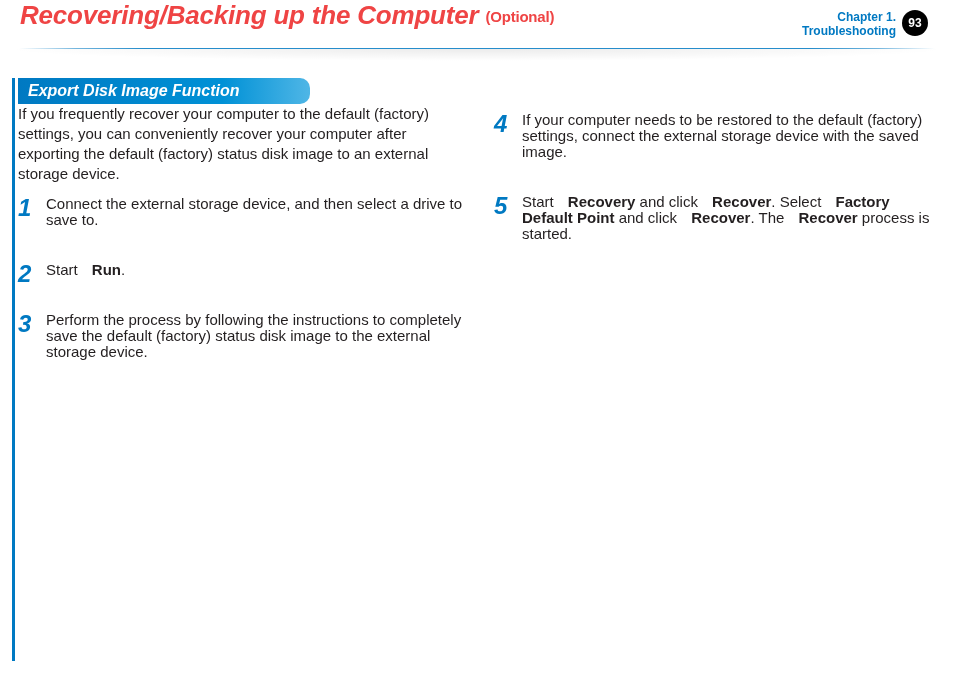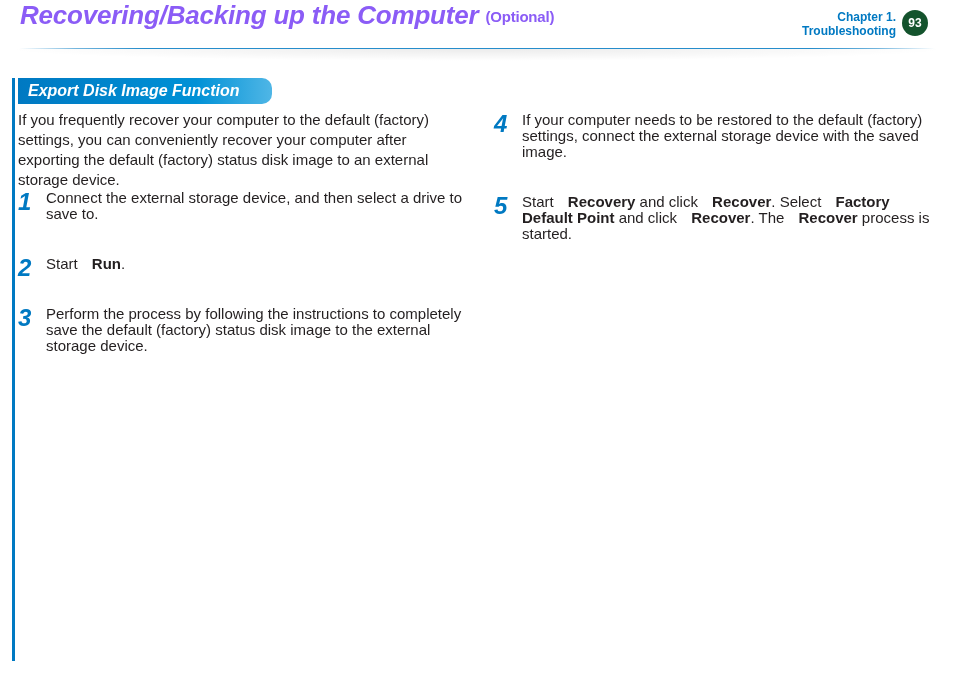--- a/index.html
+++ b/index.html
@@ -30,21 +30,21 @@
     height: 48px;
   }
 
   .page-title {
     position: absolute;
     left: 20px;
     top: 0px;
     font-weight: 700;
     font-style: italic;
     font-size: 26px;
-    color: #8b5cf6;
+    color: #ef4444;
     letter-spacing: -0.2px;
   }
   .page-title .optional {
     font-size: 15px;
     font-weight: 700;
     font-style: normal;
     position: relative;
     top: -2px;
   }
 
@@ -59,21 +59,21 @@
     color: #0079c2;
   }
 
   .page-num {
     position: absolute;
     right: 8px;
     top: 4px;
     width: 26px;
     height: 26px;
     border-radius: 50%;
-    background: #14532d;
+    background: #000000;
     color: #fff;
     font-size: 12px;
     font-weight: 700;
     display: flex;
     align-items: center;
     justify-content: center;
   }
 
   .chapter-box-inner {
     position: absolute;
@@ -129,31 +129,30 @@
   .section-tab {
     display: inline-block;
     background: linear-gradient(to right, #0079c2 0%, #0091d6 70%, #4fb6e6 100%);
     color: #fff;
     font-weight: 700;
     font-style: italic;
     font-size: 16px;
     padding: 4px 116px 4px 10px;
     border-top-right-radius: 10px;
     border-bottom-right-radius: 10px;
-    margin-bottom: 6px;
-    width: 254px;
+    width: 292px;
     max-width: 100%;
     box-sizing: border-box;
     white-space: nowrap;
   }
 
   .intro {
     font-size: 15px;
     line-height: 20px;
-    margin-bottom: 0;
+    margin-bottom: 12px;
   }
 
   .step {
     display: flex;
     align-items: flex-start;
     margin-bottom: 20px;
   }
   .step-num {
     width: 24px;
     flex: 0 0 24px;

